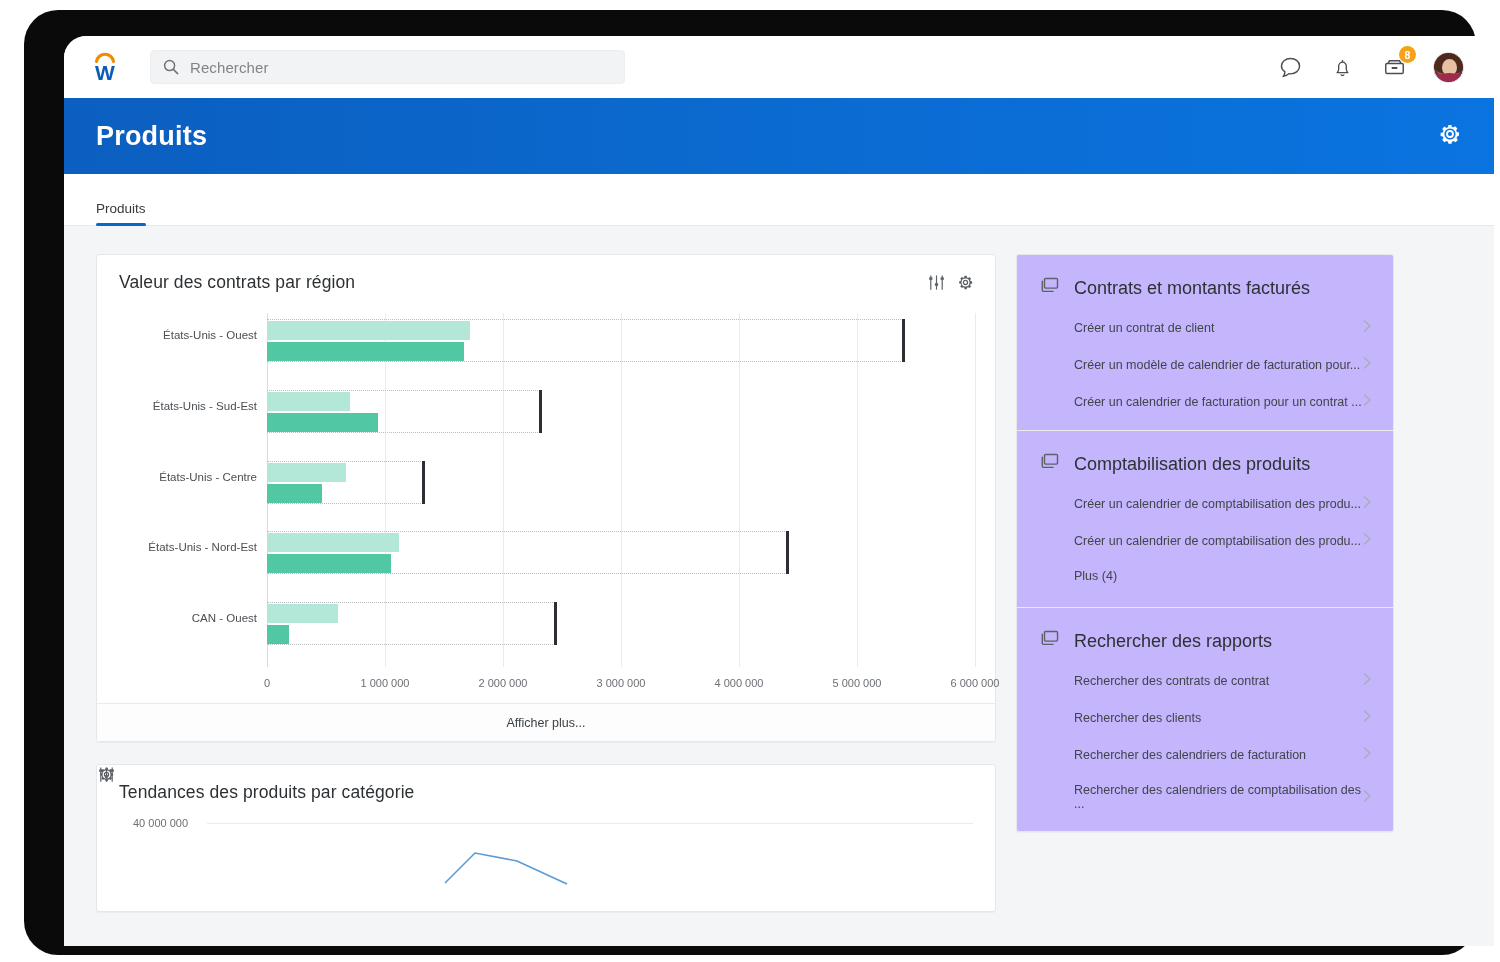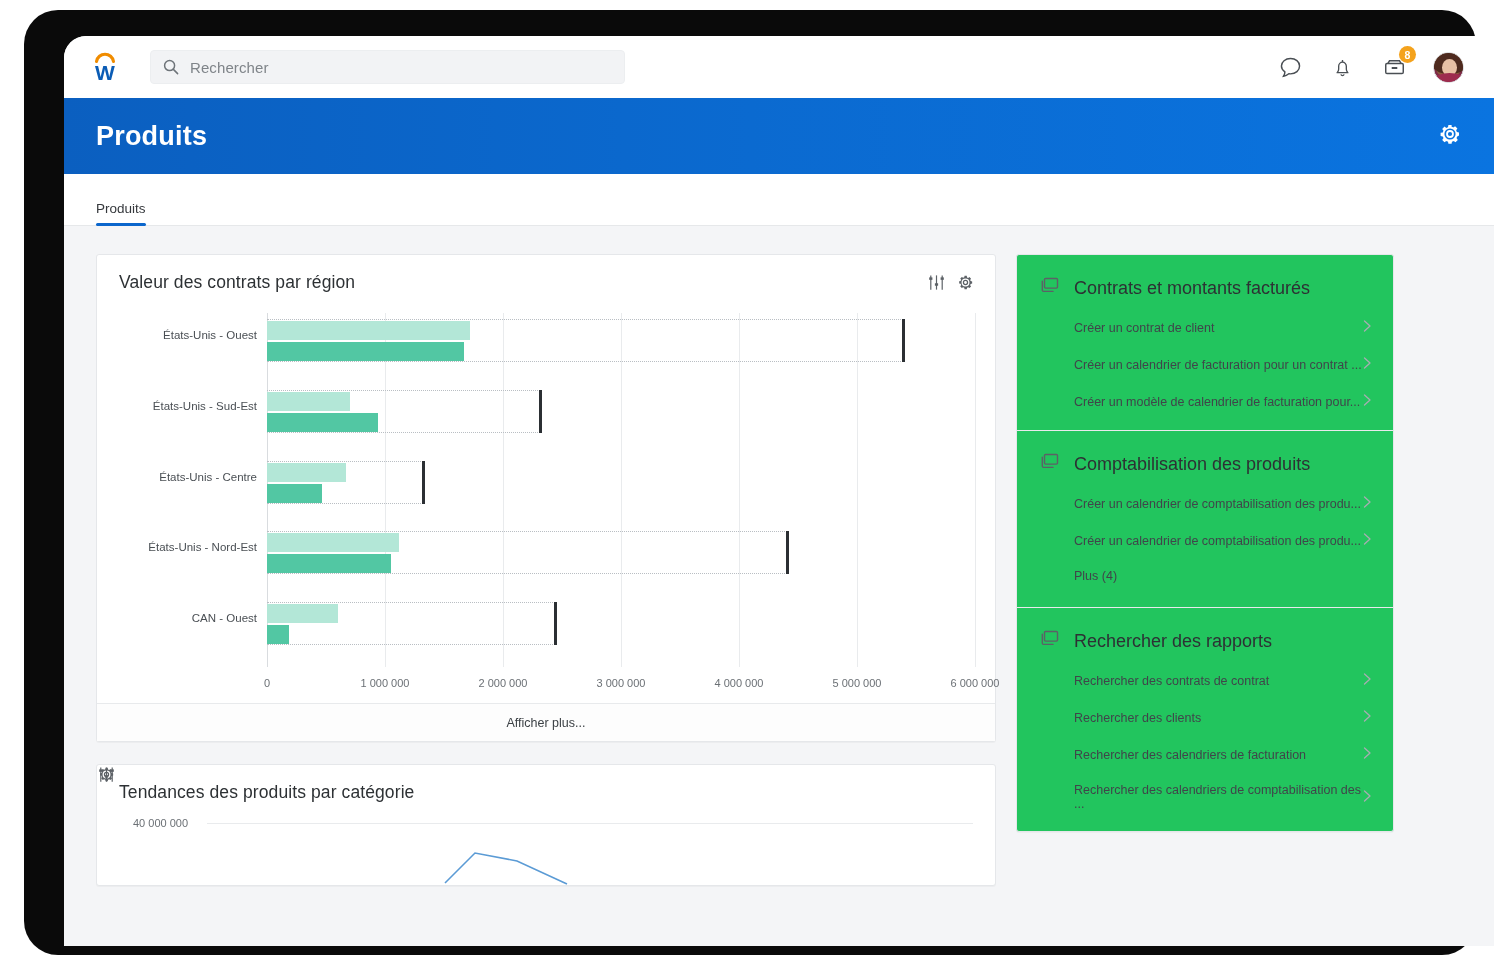--- a/index.html
+++ b/index.html
@@ -166,21 +166,21 @@
   #legend .sw.b { background: #52c7a3; }
   #legend .lbl { margin-right: 14px; }
   #showmore {
     border-top: 1px solid #e8eaec;
     height: 38px; display: flex; align-items: center; justify-content: center;
     font-size: 12.5px; color: #3c4145; cursor: pointer;
     background: #fdfdfd;
   }
 
   
-  #card2 { position: relative; overflow: hidden; height: 122px; }
+  #card2 { position: relative; overflow: hidden; height: 148px; }
   #card2 .ylab {
     position: absolute; left: 36px; top: 52px;
     font-size: 11px; color: #6b7075;
   }
   #card2 .gl {
     position: absolute; left: 110px; right: 22px; top: 58px;
     height: 1px; background: #e9ebed;
   }
   #card2 svg { position: absolute; left: 0; top: 0; }
   .taskhead { display: flex; align-items: center; gap: 13px;
@@ -188,21 +188,21 @@
   .taskhead .t { font-size: 18px; color: #2d3134; }
   .tasklist { padding: 4px 0 10px 0; }
   .taskitem {
     display: flex; align-items: center;
     padding: 10px 20px 10px 57px;
     font-size: 12.5px; color: #40454a; cursor: pointer;
   }
   .taskitem .chev { margin-left: auto; color: #a8adb2; }
   .taskitem.plus { padding-bottom: 14px; }
   .tasksep { height: 1px; background: #e8eaec; margin: 0; }
-  #rightstack { background:#22c55e; border:1px solid #e5e7ea; border-radius:3px;
+  #rightstack { background:#c4b5fd; border:1px solid #e5e7ea; border-radius:3px;
                 box-shadow: 0 1px 1px rgba(0,0,0,.035); overflow:hidden; }
 </style>
 </head>
 <body>
 
 <div id="frame">
   <div id="device">
     <div id="screen">
 
       <div id="topbar">
@@ -402,27 +402,27 @@
                   <div class="t">Contrats et montants facturés</div>
                 </div>
                 <div class="tasklist">
                   <div class="taskitem">
                     <span>Créer un contrat de client</span>
                     <span class="chev"><svg width="11" height="14" viewBox="0 0 11 14">
                         <polyline points="2.5,2 8,7 2.5,12" fill="none" stroke="#a8adb2" stroke-width="1.3" stroke-linecap="round" stroke-linejoin="round"></polyline>
                       </svg></span>
                   </div>
                   <div class="taskitem">
+                    <span>Créer un modèle de calendrier de facturation pour...</span>
+                    <span class="chev"><svg width="11" height="14" viewBox="0 0 11 14">
+                        <polyline points="2.5,2 8,7 2.5,12" fill="none" stroke="#a8adb2" stroke-width="1.3" stroke-linecap="round" stroke-linejoin="round"></polyline>
+                      </svg></span>
+                  </div>
+                  <div class="taskitem">
                     <span>Créer un calendrier de facturation pour un contrat ...</span>
-                    <span class="chev"><svg width="11" height="14" viewBox="0 0 11 14">
-                        <polyline points="2.5,2 8,7 2.5,12" fill="none" stroke="#a8adb2" stroke-width="1.3" stroke-linecap="round" stroke-linejoin="round"></polyline>
-                      </svg></span>
-                  </div>
-                  <div class="taskitem">
-                    <span>Créer un modèle de calendrier de facturation pour...</span>
                     <span class="chev"><svg width="11" height="14" viewBox="0 0 11 14">
                         <polyline points="2.5,2 8,7 2.5,12" fill="none" stroke="#a8adb2" stroke-width="1.3" stroke-linecap="round" stroke-linejoin="round"></polyline>
                       </svg></span>
                   </div>
                 </div>
               </div>
               <div class="tasksep"></div>
               <div>
                 <div class="taskhead">
                   <span><svg width="22" height="22" viewBox="0 0 22 22">

